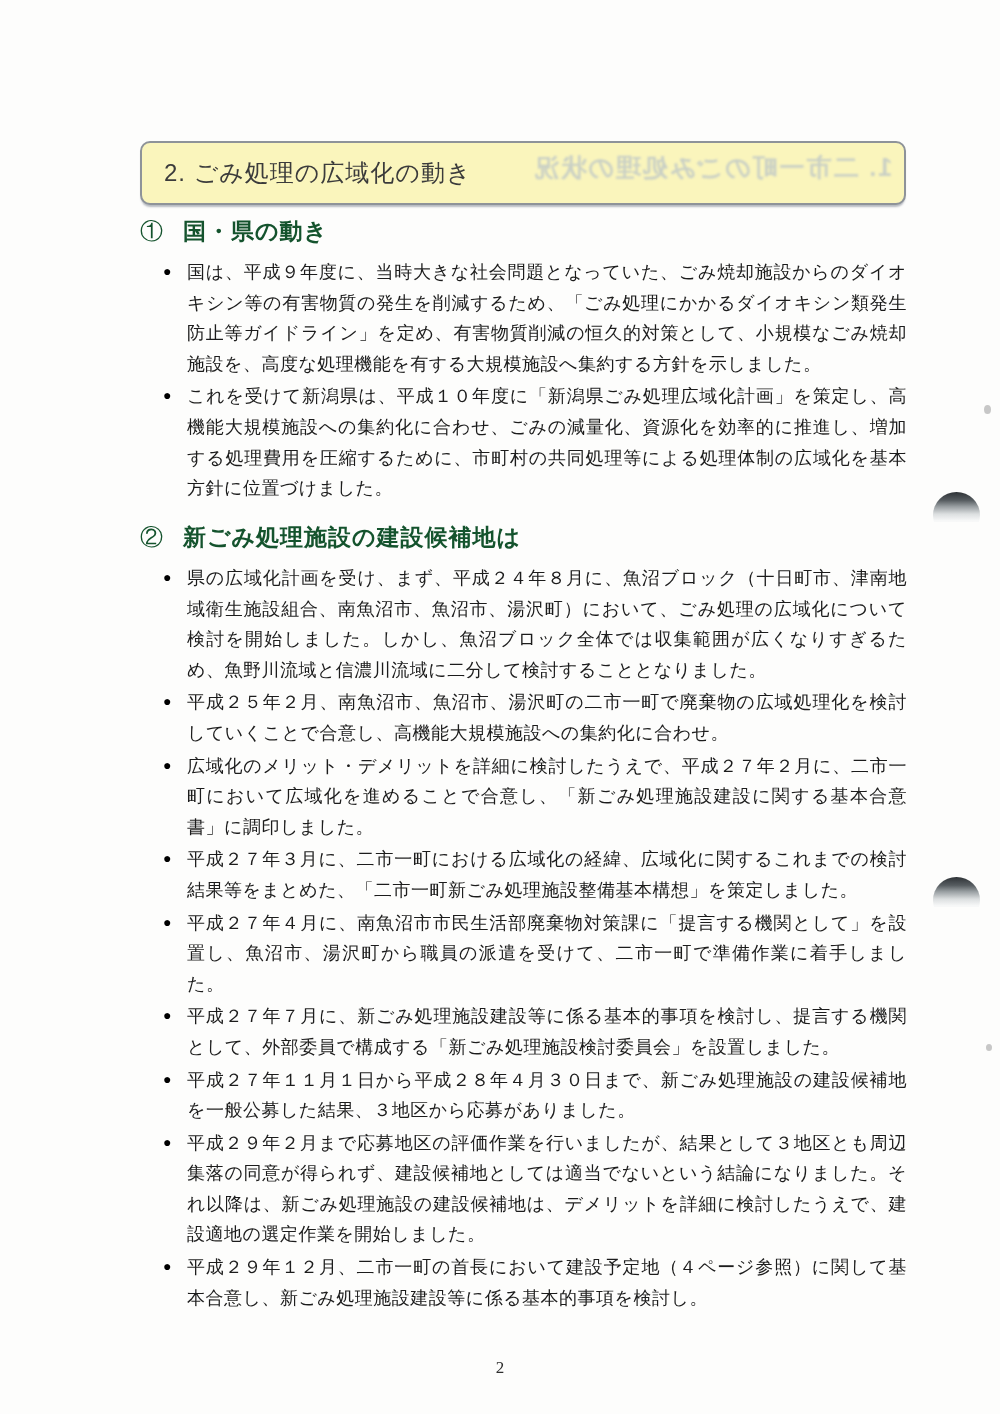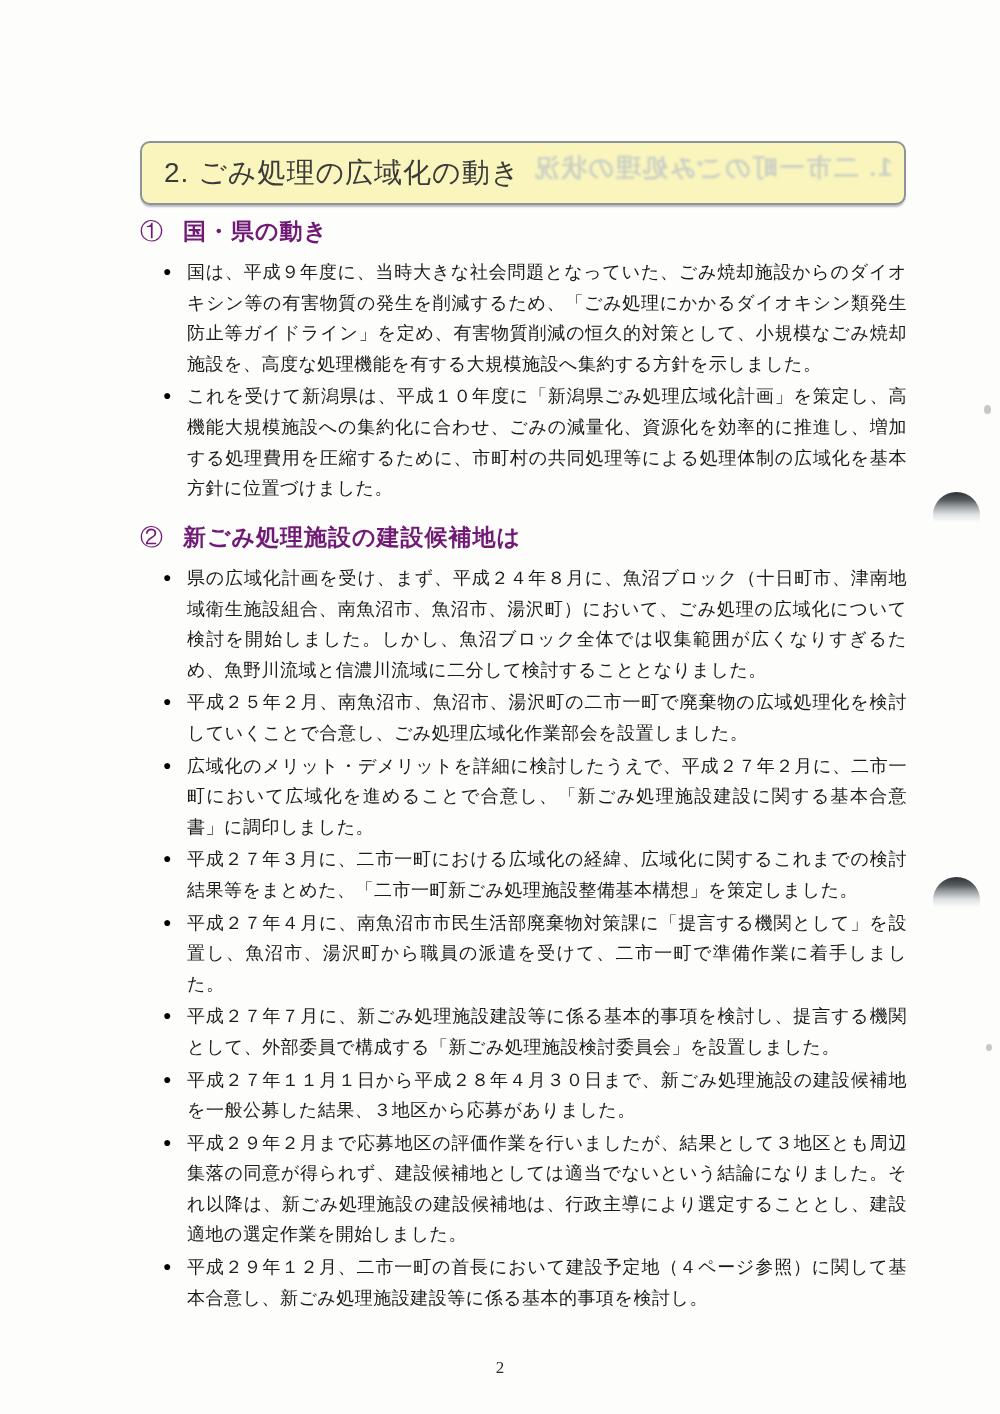--- a/index.html
+++ b/index.html
@@ -30,21 +30,21 @@
     border: 2px solid #8e9399;
     border-radius: 10px;
     box-shadow: 0 3px 2px -1px rgba(95,105,120,0.45);
   }
   .title-text {
     position: absolute;
     left: 22px;
     top: 50%;
     transform: translateY(-50%);
     font-family: "Liberation Sans", "DejaVu Sans", sans-serif;
-    font-size: 28px;
+    font-size: 24px;
     font-weight: 500;
     color: #3b3b3b;
     letter-spacing: 1px;
     white-space: nowrap;
   }
   .bleed-text {
     position: absolute;
     right: 12px;
     top: 8px;
     transform: scaleX(-1);
@@ -56,21 +56,21 @@
     filter: blur(1.3px);
     letter-spacing: 2px;
     white-space: nowrap;
   }
   
   .sec-heading {
     position: absolute;
     left: 140px;
     font-family: Liberation Sans, sans-serif;
     font-size: 23px;
-    color: #701a75;
+    color: #14532d;
     white-space: nowrap;
   }
   .sec-heading .num {
     font-weight: 400;
     margin-right: 20px;
   }
   .sec-heading .htext {
     font-weight: bold;
     letter-spacing: 1px;
   }
@@ -177,21 +177,21 @@
     <span class="num">②</span><span class="htext">新ごみ処理施設の建設候補地は</span>
   </div>
 
   <ul class="bullet-list" id="list-2">
     <li class="bullet">
       <span class="dot">●</span>
       <p class="btext">県の広域化計画を受け、まず、平成２４年８月に、魚沼ブロック（十日町市、津南地域衛生施設組合、南魚沼市、魚沼市、湯沢町）において、ごみ処理の広域化について検討を開始しました。しかし、魚沼ブロック全体では収集範囲が広くなりすぎるため、魚野川流域と信濃川流域に二分して検討することとなりました。</p>
     </li>
     <li class="bullet">
       <span class="dot">●</span>
-      <p class="btext">平成２５年２月、南魚沼市、魚沼市、湯沢町の二市一町で廃棄物の広域処理化を検討していくことで合意し、ごみ処理広域化作業部会を設置しました。</p>
+      <p class="btext">平成２５年２月、南魚沼市、魚沼市、湯沢町の二市一町で廃棄物の広域処理化を検討していくことで合意し、高機能大規模施設への集約化に合わせ。</p>
     </li>
     <li class="bullet">
       <span class="dot">●</span>
       <p class="btext">広域化のメリット・デメリットを詳細に検討したうえで、平成２７年２月に、二市一町において広域化を進めることで合意し、「新ごみ処理施設建設に関する基本合意書」に調印しました。</p>
     </li>
     <li class="bullet">
       <span class="dot">●</span>
       <p class="btext">平成２７年３月に、二市一町における広域化の経緯、広域化に関するこれまでの検討結果等をまとめた、「二市一町新ごみ処理施設整備基本構想」を策定しました。</p>
     </li>
     <li class="bullet">
@@ -201,21 +201,21 @@
     <li class="bullet">
       <span class="dot">●</span>
       <p class="btext">平成２７年７月に、新ごみ処理施設建設等に係る基本的事項を検討し、提言する機関として、外部委員で構成する「新ごみ処理施設検討委員会」を設置しました。</p>
     </li>
     <li class="bullet">
       <span class="dot">●</span>
       <p class="btext">平成２７年１１月１日から平成２８年４月３０日まで、新ごみ処理施設の建設候補地を一般公募した結果、３地区から応募がありました。</p>
     </li>
     <li class="bullet">
       <span class="dot">●</span>
-      <p class="btext">平成２９年２月まで応募地区の評価作業を行いましたが、結果として３地区とも周辺集落の同意が得られず、建設候補地としては適当でないという結論になりました。それ以降は、新ごみ処理施設の建設候補地は、行政主導により選定することとし、建設適地の選定作業を開始しました。</p>
+      <p class="btext">平成２９年２月まで応募地区の評価作業を行いましたが、結果として３地区とも周辺集落の同意が得られず、建設候補地としては適当でないという結論になりました。それ以降は、新ごみ処理施設の建設候補地は、デメリットを詳細に検討したうえで、建設適地の選定作業を開始しました。</p>
     </li>
     <li class="bullet">
       <span class="dot">●</span>
       <p class="btext">平成２９年１２月、二市一町の首長において建設予定地（４ページ参照）に関して基本合意し、新ごみ処理施設建設等に係る基本的事項を検討し。</p>
     </li>
   </ul>
 
   <div class="page-number">2</div>
 
   <div class="binding-hole" id="binding-hole-1"></div>

